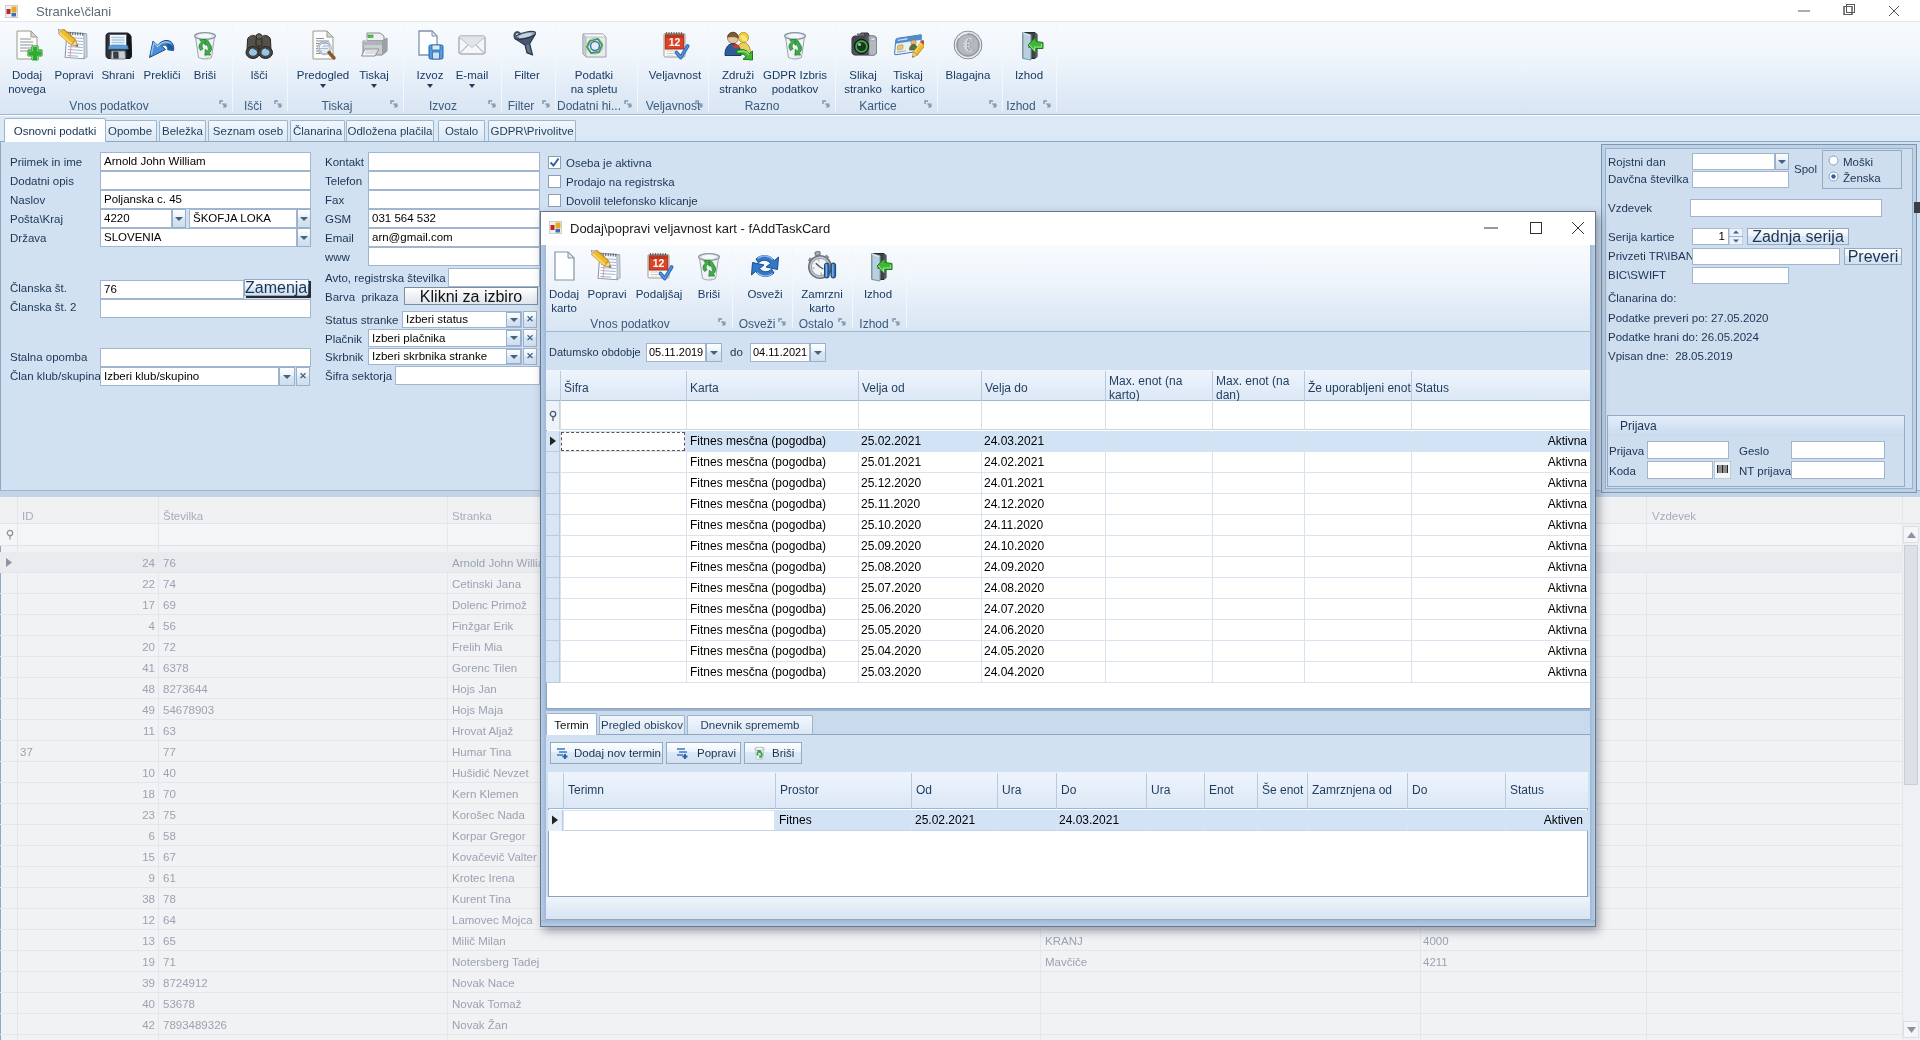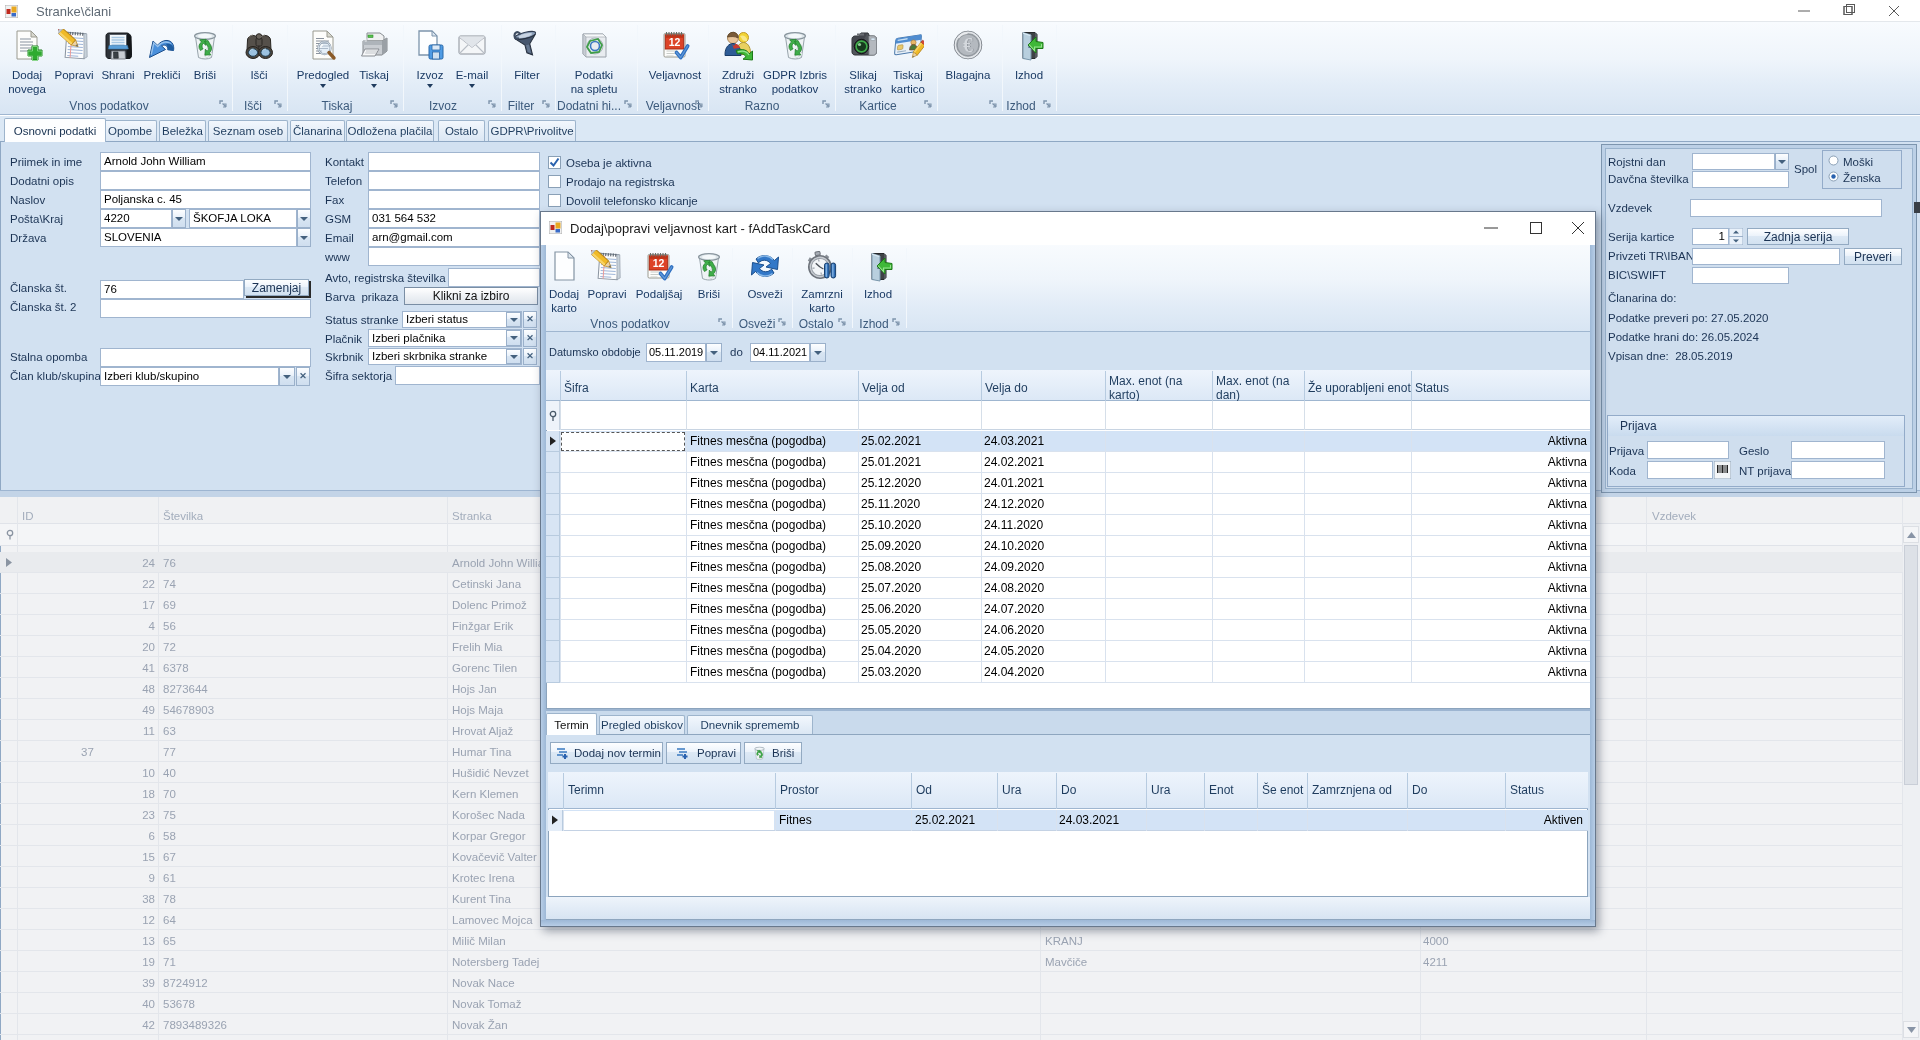--- a/index.html
+++ b/index.html
@@ -15,21 +15,21 @@
 .dd{position:absolute;width:0;height:0;border-left:3.5px solid transparent;border-right:3.5px solid transparent;border-top:4px solid #1f3b5e;transform:translateX(-50%);}
 .tab{position:absolute;border:1px solid #9db4cc;border-bottom:none;background:linear-gradient(180deg,#f2f7fd,#dbe7f4);color:#1e3c5e;text-align:center;border-radius:2px 2px 0 0;white-space:nowrap;font-size:11.5px;overflow:hidden;}
 .tab.active{background:#fdfeff;color:#16304f;}
 .chk{position:absolute;width:13px;height:13px;background:#fff;border:1px solid #8aa0b6;}
 .win-btn{stroke:#5a5a5a;stroke-width:1;fill:none;}
 .hdrtxt{position:absolute;color:#1e3c5e;font-size:12px;line-height:13px;white-space:nowrap;}
 .gcell{position:absolute;font-size:12px;color:#000;line-height:20px;white-space:nowrap;overflow:hidden;}
 .bgcell{position:absolute;font-size:11.5px;color:#9aa3b2;line-height:20px;white-space:nowrap;overflow:hidden;}
 .vline{position:absolute;width:1px;}
 .hline{position:absolute;height:1px;}
-.btn{position:absolute;background:linear-gradient(180deg,#fdfeff,#ecf3fb 45%,#dde9f5 46%,#d2e1f0);border:1px solid #93aac2;color:#1b3354;text-align:center;font-size:12px;}
+.btn{position:absolute;background:linear-gradient(180deg,#fdfeff,#ecf3fb 45%,#dde9f5 46%,#d2e1f0);border:1px solid #93aac2;color:#1b3354;text-align:center;font-size:16px;}
 </style></head><body>
 <div class="abs" style="left:0;top:0;width:1920px;height:22px;background:#ffffff;border-bottom:1px solid #e4e8ec"></div>
 <svg class="abs" style="left:5px;top:5px" width="13" height="13" viewBox="0 0 13 13">
     <rect x="0" y="0" width="13" height="13" fill="#f0f0f0" stroke="#b0b0b0" stroke-width="1"></rect>
     <rect x="1.5" y="4" width="4" height="5" fill="#c02a1e"></rect>
     <rect x="6.5" y="1.5" width="5" height="6" fill="#e8a820"></rect>
     <rect x="6.5" y="8" width="4.5" height="3.5" fill="#3a6cc8"></rect>
   </svg>
 <div class="abs" style="left:36px;top:4px;font-size:13px;color:#5f6a75;">Stranke\člani</div>
 <svg class="abs" style="left:1794px;top:0" width="126" height="22" viewBox="0 0 126 22">
@@ -539,21 +539,21 @@
 <div class="bgcell" style="left:452px;top:679px;width:92px">Hojs Jan</div>
 <div class="abs" style="left:0;top:699px;width:1920px;height:21px;background:transparent;border-bottom:1px solid #e3e6eb"></div>
 <div class="bgcell" style="left:20px;top:700px;width:135px;text-align:right">49</div>
 <div class="bgcell" style="left:163px;top:700px">54678903</div>
 <div class="bgcell" style="left:452px;top:700px;width:92px">Hojs Maja</div>
 <div class="abs" style="left:0;top:720px;width:1920px;height:21px;background:transparent;border-bottom:1px solid #e3e6eb"></div>
 <div class="bgcell" style="left:20px;top:721px;width:135px;text-align:right">11</div>
 <div class="bgcell" style="left:163px;top:721px">63</div>
 <div class="bgcell" style="left:452px;top:721px;width:92px">Hrovat Aljaž</div>
 <div class="abs" style="left:0;top:741px;width:1920px;height:21px;background:transparent;border-bottom:1px solid #e3e6eb"></div>
-<div class="bgcell" style="left:20px;top:742px;width:135px;text-align:center">37</div>
+<div class="bgcell" style="left:20px;top:742px;width:135px;text-align:left">37</div>
 <div class="bgcell" style="left:163px;top:742px">77</div>
 <div class="bgcell" style="left:452px;top:742px;width:92px">Humar Tina</div>
 <div class="abs" style="left:0;top:762px;width:1920px;height:21px;background:transparent;border-bottom:1px solid #e3e6eb"></div>
 <div class="bgcell" style="left:20px;top:763px;width:135px;text-align:right">10</div>
 <div class="bgcell" style="left:163px;top:763px">40</div>
 <div class="bgcell" style="left:452px;top:763px;width:92px">Hušidić Nevzet</div>
 <div class="abs" style="left:0;top:783px;width:1920px;height:21px;background:transparent;border-bottom:1px solid #e3e6eb"></div>
 <div class="bgcell" style="left:20px;top:784px;width:135px;text-align:right">18</div>
 <div class="bgcell" style="left:163px;top:784px">70</div>
 <div class="bgcell" style="left:452px;top:784px;width:92px">Kern Klemen</div>

